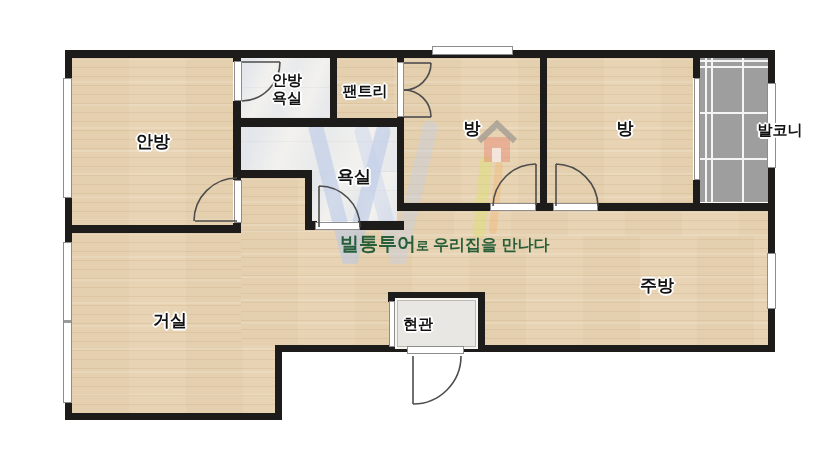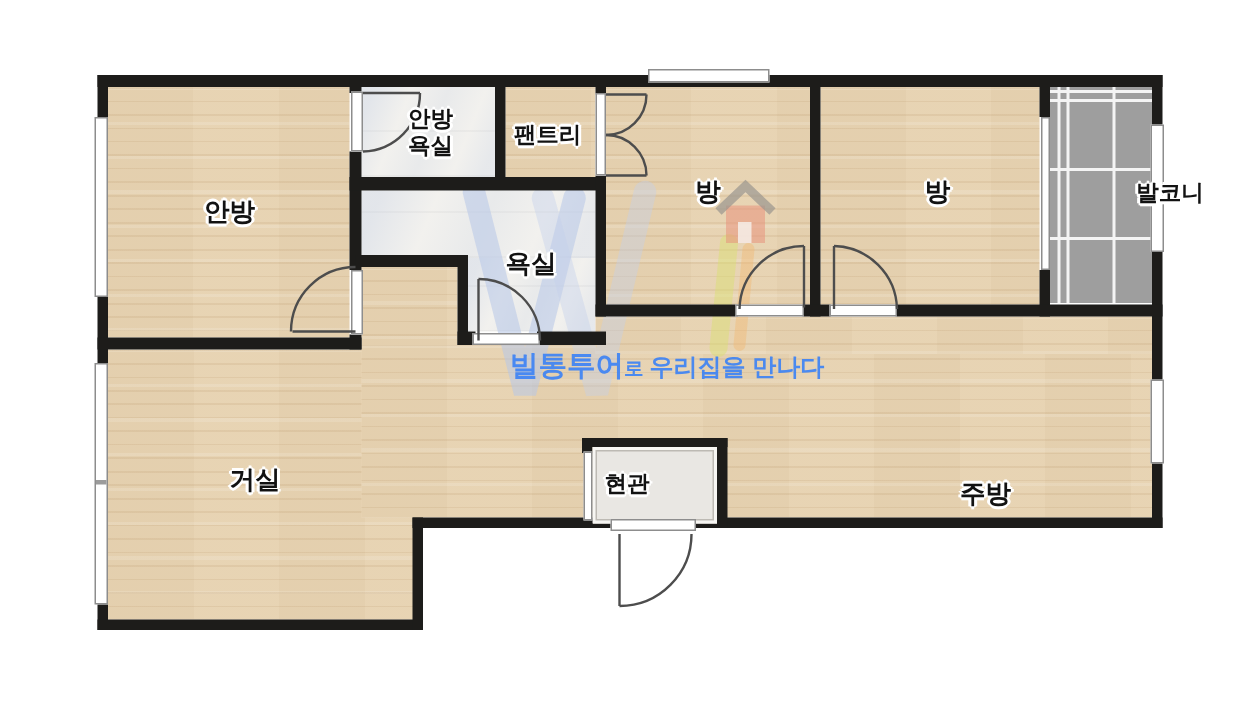--- a/index.html
+++ b/index.html
@@ -36,21 +36,21 @@
   .wall{background:#1d1c1a;}
   .sill{background:#ffffff;border:1px solid #8d8d8d;box-sizing:border-box;}
   .label{
     color:#121212;font-weight:bold;font-size:17px;line-height:19px;
     text-align:center;transform:translate(-50%,-50%);white-space:pre-line;
     text-shadow:-2px 0 0 #fff,2px 0 0 #fff,0 -2px 0 #fff,0 2px 0 #fff,
                 -1px -1px 0 #fff,1px 1px 0 #fff,-1px 1px 0 #fff,1px -1px 0 #fff;
   }
   .label.small{font-size:15px;}
   .wm-tagline{
-    left:340px;top:231px;width:180px;color:#3b82f6;white-space:nowrap;
+    left:340px;top:231px;width:180px;color:#14532d;white-space:nowrap;
     font-weight:bold;opacity:0.9;
   }
   .wm-tagline .b1{font-size:19px;}
   .wm-tagline .b2{font-size:13px;}
   .wm-tagline .b3{font-size:16px;margin-left:4px;}
   .wm-brand{
     left:334px;top:252px;width:200px;text-align:center;
     font-size:41px;font-weight:bold;color:#7d7568;opacity:0.78;letter-spacing:1px;
     white-space:nowrap;
   }
@@ -181,16 +181,16 @@
 
   <div class="abs label" style="left:153px;top:141px;">안방</div>
   <div class="abs label small" style="left:287px;top:89px;line-height:18px;">안방
 욕실</div>
   <div class="abs label small" style="left:365px;top:90px;">팬트리</div>
   <div class="abs label" style="left:472px;top:128px;">방</div>
   <div class="abs label" style="left:625px;top:128px;">방</div>
   <div class="abs label small" style="left:780px;top:129px;">발코니</div>
   <div class="abs label" style="left:354px;top:176px;">욕실</div>
   <div class="abs label" style="left:170px;top:320px;">거실</div>
-  <div class="abs label" style="left:657px;top:285px;margin-top:44px;">주방</div>
+  <div class="abs label" style="left:657px;top:285px;">주방</div>
   <div class="abs label small" style="left:418px;top:323px;">현관</div>
 
 </div>
 
 </body></html>

